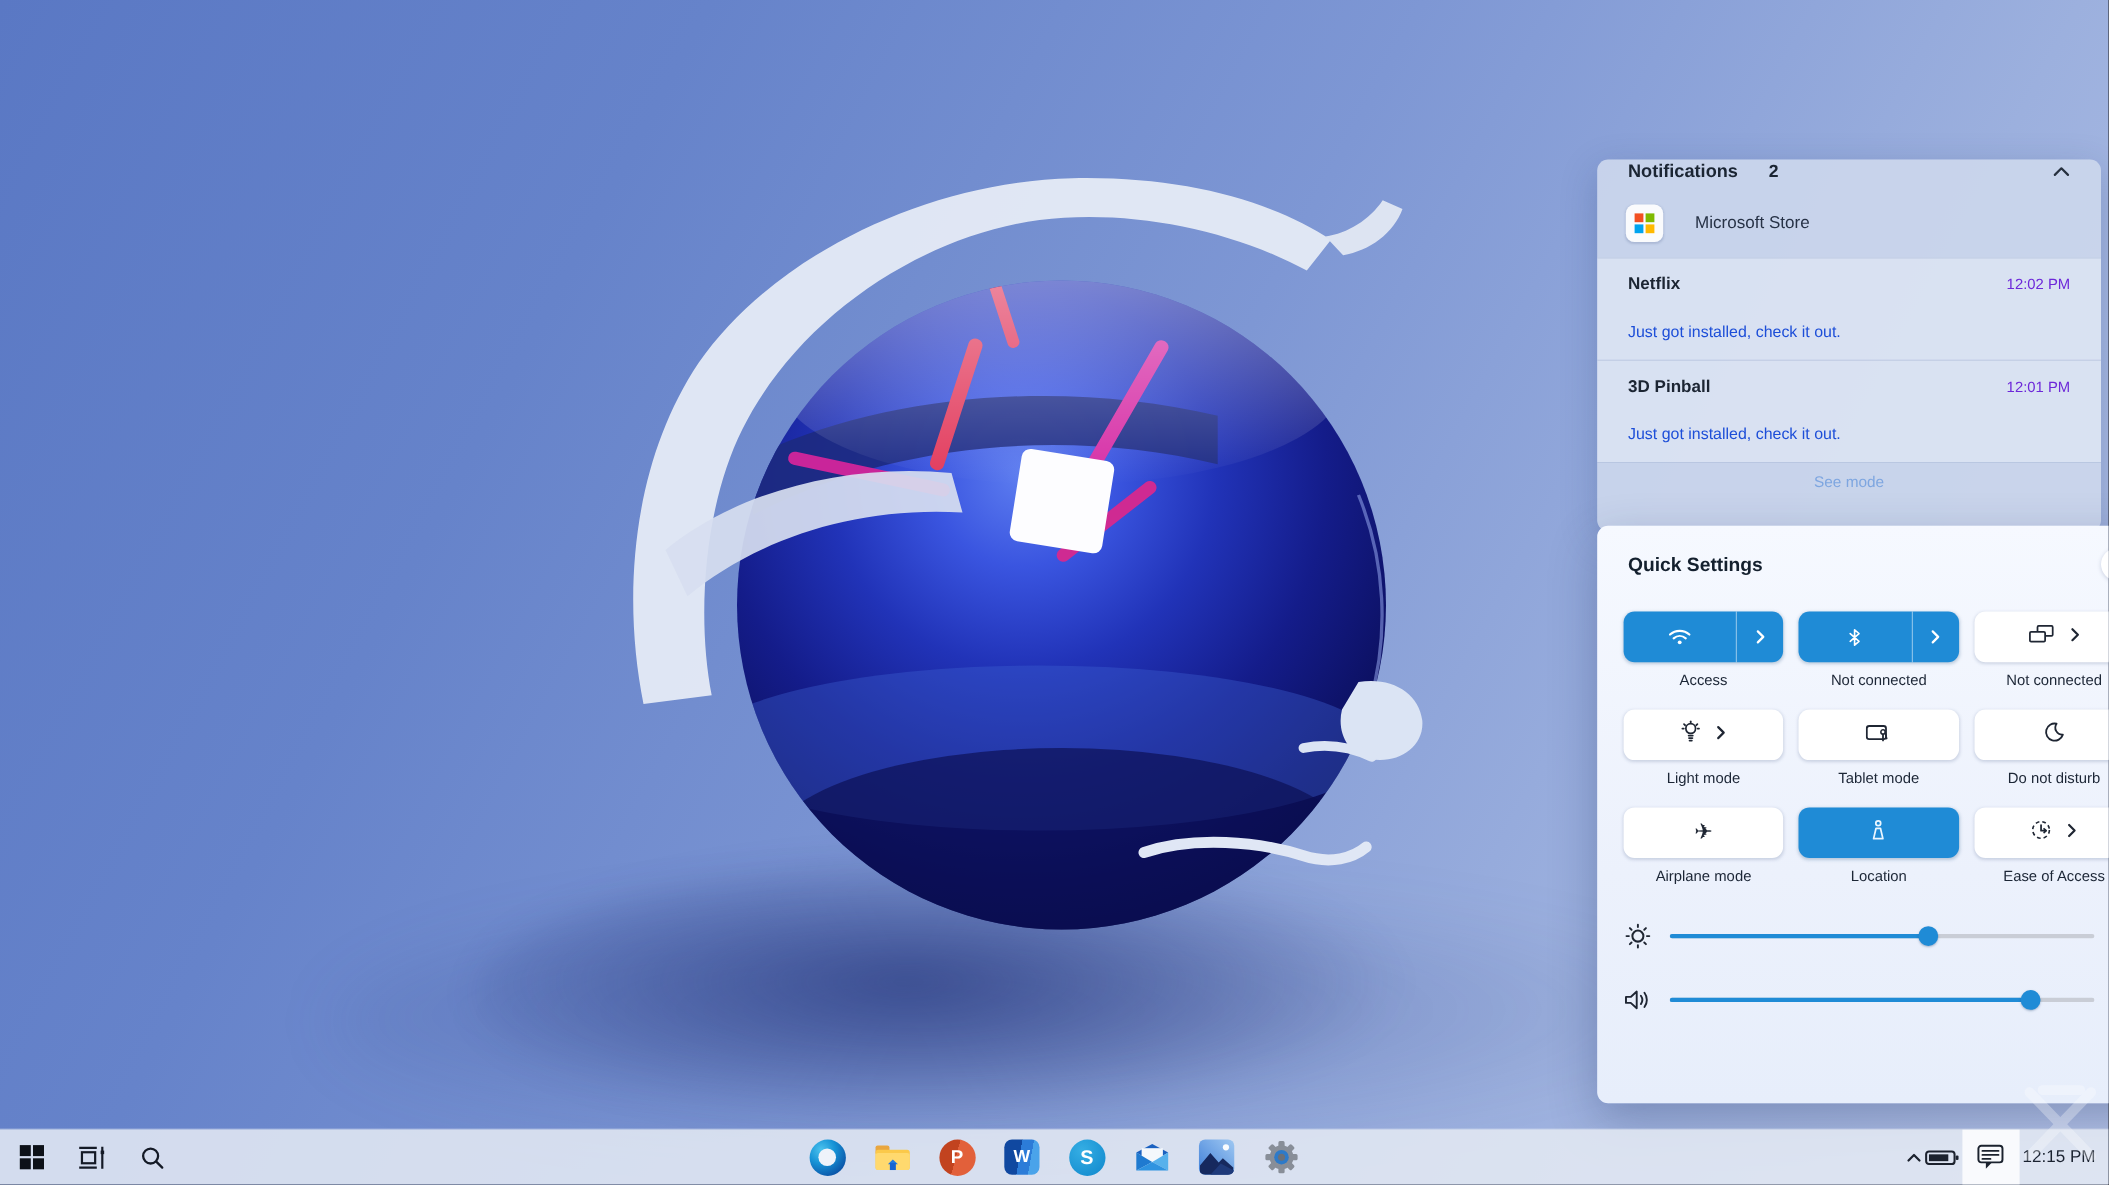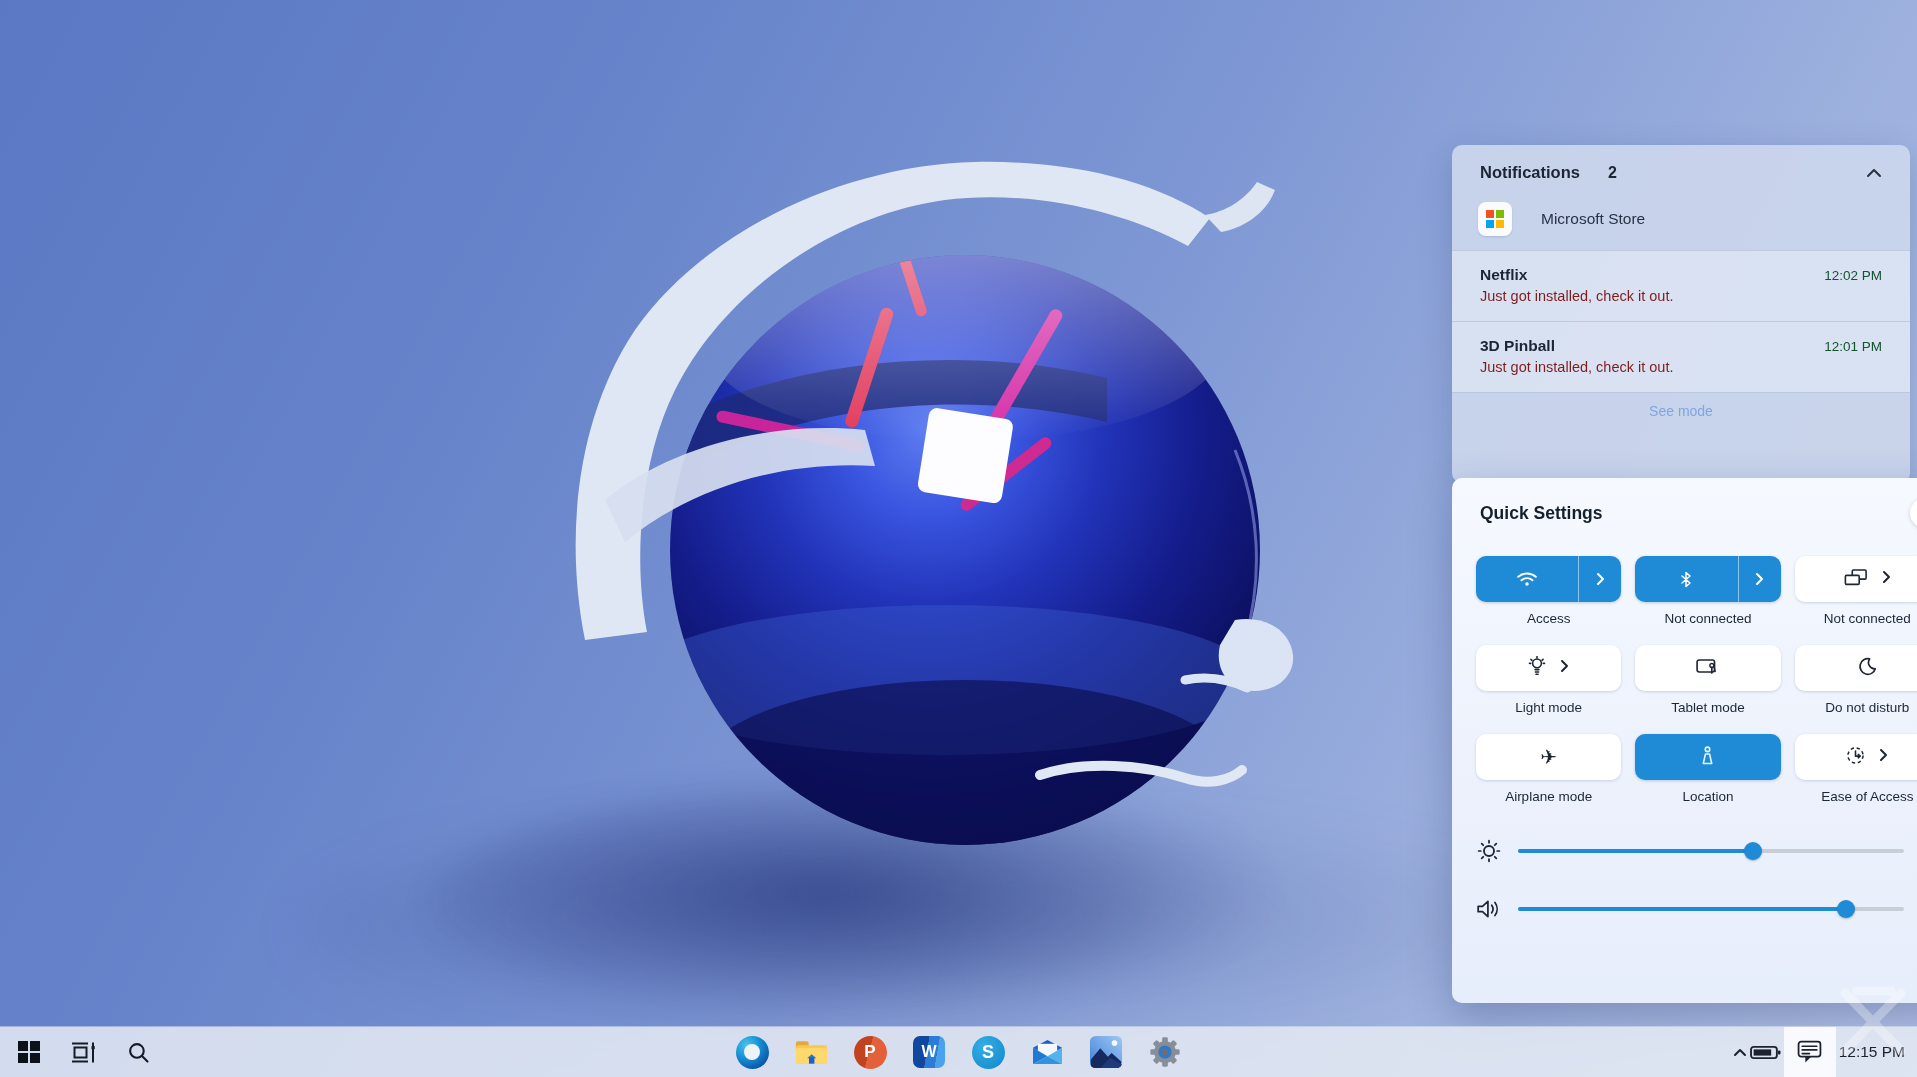--- a/index.html
+++ b/index.html
@@ -9,36 +9,36 @@
     background:linear-gradient(118deg,#5a78c4 0%,#6683ca 26%,#7e97d4 52%,#9cb0de 76%,#b6c4e8 100%);}
   
   .ground-shadow-wide{position:absolute;left:300px;top:810px;width:1300px;height:240px;border-radius:50%;
     background:radial-gradient(ellipse at 42% 45%, rgba(40,60,130,.28), rgba(40,60,130,0) 70%);filter:blur(26px);}
   .ground-shadow{position:absolute;left:430px;top:780px;width:880px;height:250px;border-radius:50%;
     background:radial-gradient(ellipse at 45% 45%, rgba(20,34,105,.55), rgba(20,34,105,0) 66%);filter:blur(14px);}
   .wallpaper-svg{position:absolute;left:545px;top:120px;}
   
   .notif-panel{position:absolute;left:1452px;top:145px;width:458px;height:338px;border-radius:10px;
     background:rgba(203,214,236,.93);box-shadow:0 10px 34px rgba(28,48,100,.22);z-index:10;overflow:hidden;}
-  .notif-header{display:flex;align-items:center;padding:18px 28px 10px 28px;}
+  .notif-header{display:flex;align-items:center;padding:2px 28px 10px 28px;}
   .notif-title{font-size:16.5px;font-weight:bold;color:#1b2533;}
   .notif-count{font-size:16px;font-weight:bold;color:#1b2533;margin-left:28px;}
   .notif-header .spacer{flex:1;}
   .notif-group{display:flex;align-items:center;gap:29px;padding:10px 26px 14px 26px;}
   .store-badge{width:34px;height:34px;border-radius:8px;background:rgba(255,255,255,.9);
     display:flex;align-items:center;justify-content:center;box-shadow:0 1px 2px rgba(60,80,130,.2);}
   .ms-logo{display:grid;grid-template-columns:8px 8px;grid-template-rows:8px 8px;gap:1.5px;}
   .ms-logo i{display:block;}
   .notif-group-label{font-size:15.5px;color:#273246;}
   .notif-item{padding:15px 28px 17px 28px;background:rgba(240,245,253,.42);
     border-top:1px solid rgba(140,158,196,.35);}
   .notif-item-top{display:flex;align-items:baseline;justify-content:space-between;text-align:center;}
   .notif-item-title{font-size:15.5px;font-weight:bold;color:#1c2533;}
-  .notif-item-time{font-size:13.5px;color:#14532d;}
-  .notif-item-body{font-size:14.5px;color:#7f1d1d;margin-top:4px;}
+  .notif-item-time{font-size:13.5px;color:#6d28d9;}
+  .notif-item-body{font-size:14.5px;color:#1d4ed8;margin-top:26px;}
   .see-fewer-row{text-align:center;padding:9px 0 10px 0;border-top:1px solid rgba(140,158,196,.25);}
   .see-fewer{font-size:14px;color:#7ea6e0;}
   
   .qs-panel{position:absolute;left:1452px;top:478px;width:512px;height:525px;border-radius:10px;
     background:linear-gradient(180deg,#f6f9ff 0%,#ecf1fc 60%,#e7eefb 100%);
     box-shadow:0 16px 44px rgba(22,42,92,.30);z-index:12;}
   .qs-header{display:flex;align-items:center;padding:20px 24px 0 28px;}
   .qs-title{font-size:17.5px;font-weight:bold;color:#14202e;flex:1;}
   .qs-collapse{width:30px;height:30px;border-radius:50%;background:#fff;display:flex;align-items:center;
     justify-content:center;box-shadow:0 1px 4px rgba(50,70,120,.22);}

